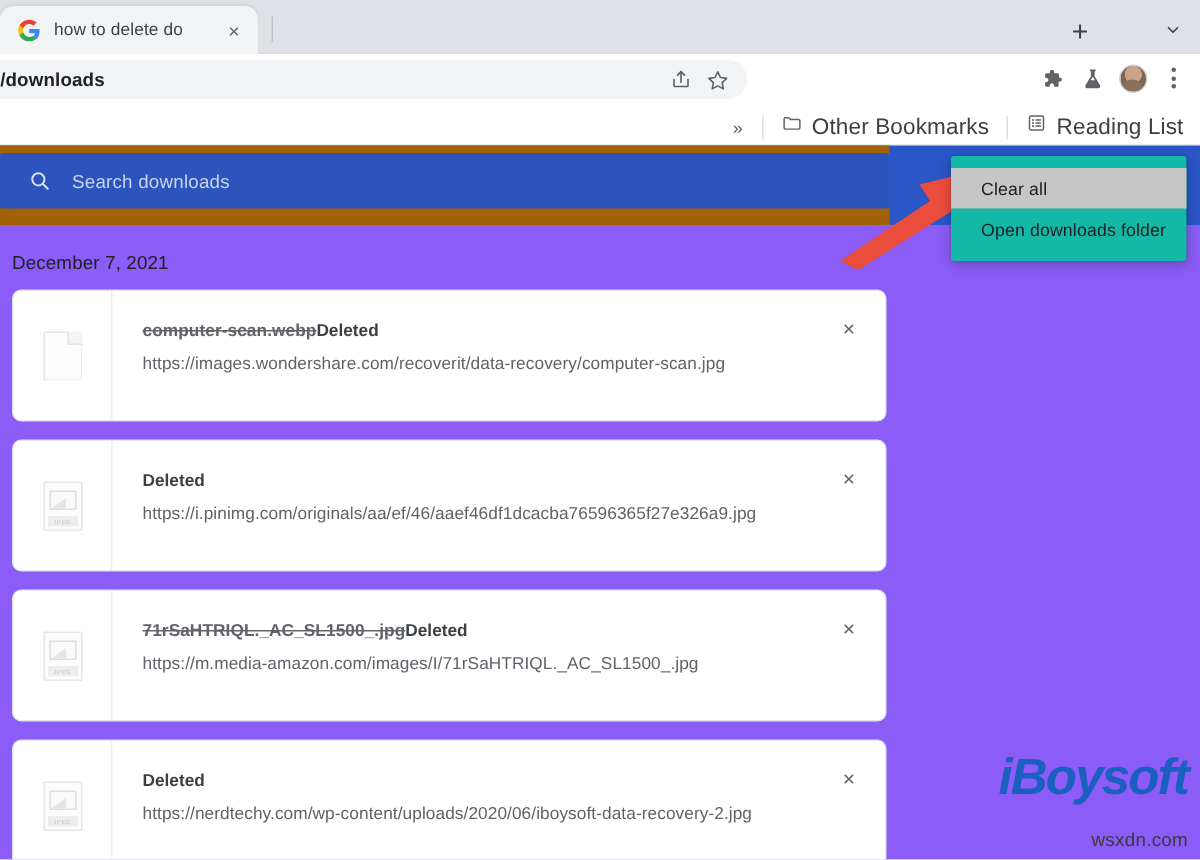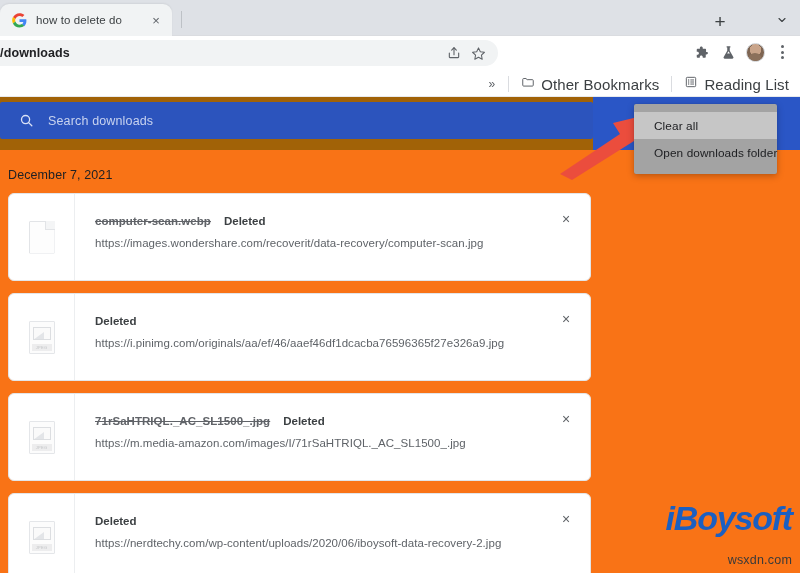--- a/index.html
+++ b/index.html
@@ -122,58 +122,58 @@
     background: #2c54bd; display: flex; align-items: center; padding-left: 16px;
     border-radius: 2px;
   }
   .search-icon { width: 20px; height: 20px; flex: 0 0 20px; color: #dbe2f6; display:flex; align-items:center; justify-content:center;}
   .search-placeholder {
     margin-left: 12px; font-size: 12.5px; color: #c8d3ef; letter-spacing: .15px;
   }
 
   
   .menu {
-    position: absolute; left: 634px; top: 104px; width: 143px;
-    background: #a3a3a3; border-radius: 2px;
+    position: absolute; left: 634px; top: 104px; width: 157px;
+    background: #14b8a6; border-radius: 2px;
     box-shadow: 0 2px 7px rgba(0,0,0,.26), 0 0 1px rgba(0,0,0,.18);
     padding: 8px 0; z-index: 30;
   }
   .menu-item {
     height: 27px; display: flex; align-items: center; padding-left: 20px;
     font-size: 11.8px; color: #202124; letter-spacing: .1px; white-space: nowrap;
   }
   .menu-item.hovered { background: #c6c6c6; }
 
   
   .arrow-annot {
     position: absolute; left: 558px; top: 108px; width: 112px; height: 72px;
     z-index: 25; pointer-events: none;
   }
 
   
   .dl-body {
     position: absolute; left: 0; top: 150px; width: 800px; height: 423px;
-    background: #f97316;
+    background: #8b5cf6;
   }
   .date-heading {
     position: absolute; left: 8px; top: 18px;
     font-size: 12.5px; color: #202124; letter-spacing: .1px;
   }
   .cards { position: absolute; left: 8px; top: 43px; width: 583px; }
   .dl-card {
     width: 583px; height: 88px; background: #ffffff;
     border: 1px solid #e3e5e8; border-radius: 6px;
     margin-bottom: 12px; display: flex; align-items: stretch; position: relative;
   }
   .file-icon-col {
     width: 66px; flex: 0 0 66px; border-right: 1px solid #eceef0;
     display: flex; align-items: center; justify-content: center;
   }
   .dl-info { flex: 1 1 auto; padding: 21px 0 0 20px; min-width: 0; }
-  .dl-line1 { display: flex; align-items: baseline; gap: 13px; }
+  .dl-line1 { display: flex; align-items: baseline; }
   .dl-filename {
     font-size: 11.5px; font-weight: bold; color: #606368;
     text-decoration: line-through; letter-spacing: .05px; white-space: nowrap;
   }
   .dl-status { font-size: 11.5px; font-weight: bold; color: #3c4043; white-space: nowrap; }
   .dl-url {
     margin-top: 10px; font-size: 11.5px; color: #5f6368;
     letter-spacing: .05px; white-space: nowrap; overflow: hidden;
   }
   .dl-close {

